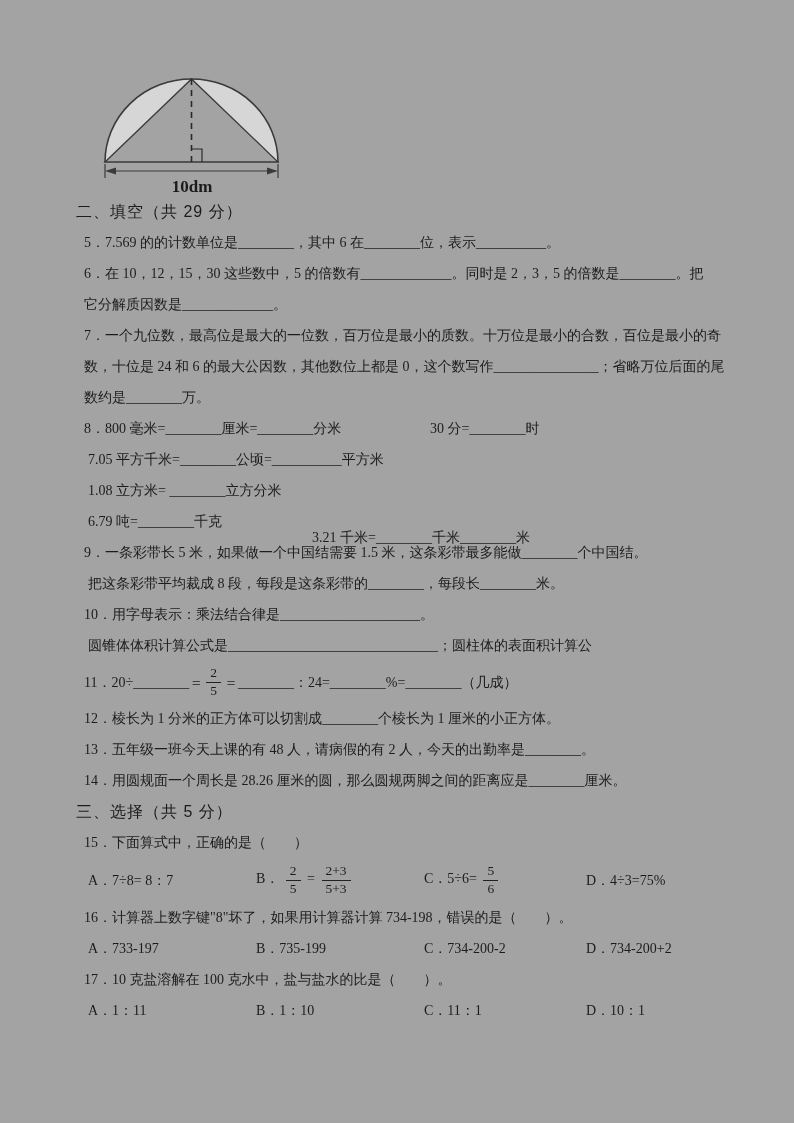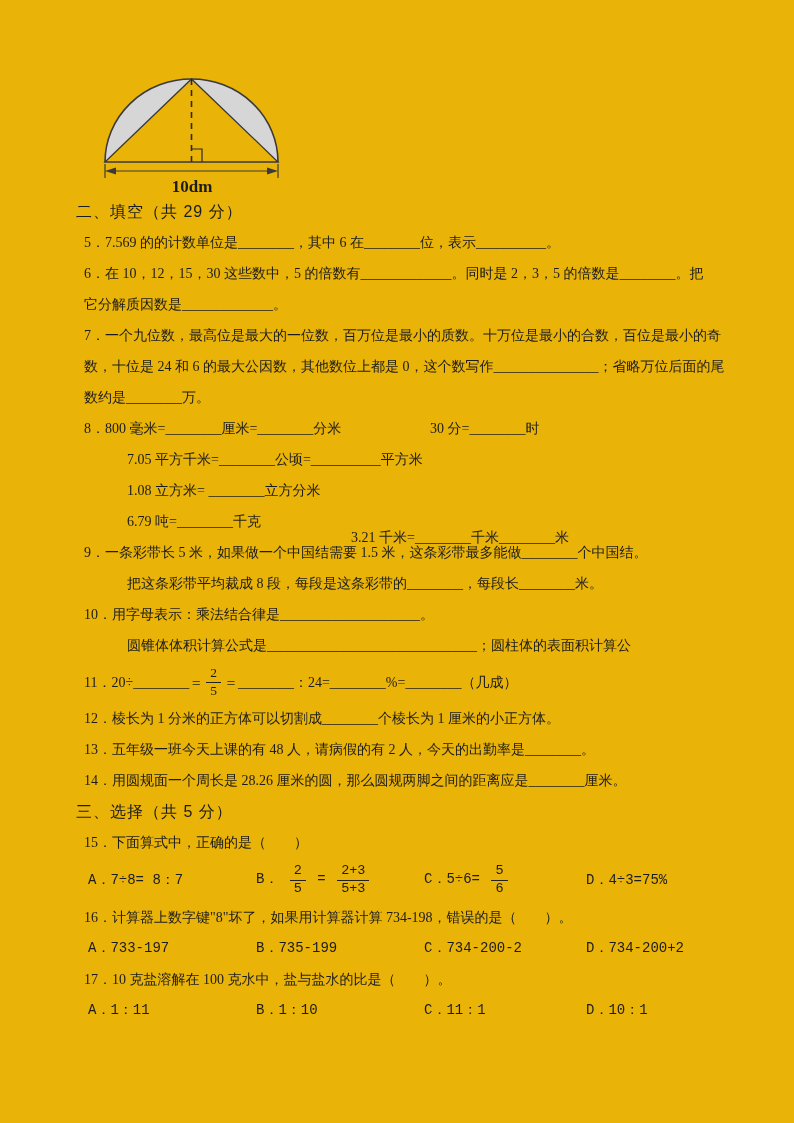--- a/index.html
+++ b/index.html
@@ -1,46 +1,46 @@
 <!DOCTYPE html>
 <html><head>
 <meta charset="utf-8">
 <style>
   html,body{margin:0;padding:0;background:#888;}
   .page{
     position:relative;
     width:794px;height:1123px;
     margin:0 auto;
-    background:#eab308;
+    background:#a3a3a3;
     font-family:"Liberation Serif","DejaVu Serif",serif;
     font-size:14px;
     color:#1c1c1c;
     overflow:hidden;
   }
   .figure{position:absolute;left:98px;top:74px;}
   .content{padding-top:196px;}
   .line{position:relative;line-height:31px;white-space:nowrap;}
   .ind-q{padding-left:84px;}
-  .ind-s{padding-left:88px;margin-left:39px;}
+  .ind-s{padding-left:88px;}
   .sec-heading{
     font-family:"Liberation Sans","DejaVu Sans",sans-serif;
     font-weight:400;font-size:16px;
     line-height:31px;padding-left:76px;
     letter-spacing:1px;white-space:nowrap;
   }
   .pos-430{position:absolute;left:430px;top:0;}
   .pos-312{position:absolute;left:312px;top:16px;}
   .frac{
     display:inline-block;vertical-align:middle;text-align:center;
     font-size:13.5px;line-height:1.2;margin:0 3px;
   }
   .frac .num{display:block;border-bottom:1px solid #222;padding:0 4px;}
   .frac .den{display:block;padding:0 4px;}
   .frac-row{display:flex;align-items:center;height:42px;}
-  .opts-row{display:flex;align-items:center;padding-left:88px;line-height:31px;font-family:Liberation Mono, monospace;}
+  .opts-row{display:flex;align-items:center;padding-left:88px;line-height:31px;}
   .opts-row.tall{height:44px;}
   .opt-1{width:168px;}
   .opt-2{width:168px;}
   .opt-3{width:162px;}
   .opt{white-space:nowrap;}
 </style>
 </head>
 <body>
 
 <div class="page">

